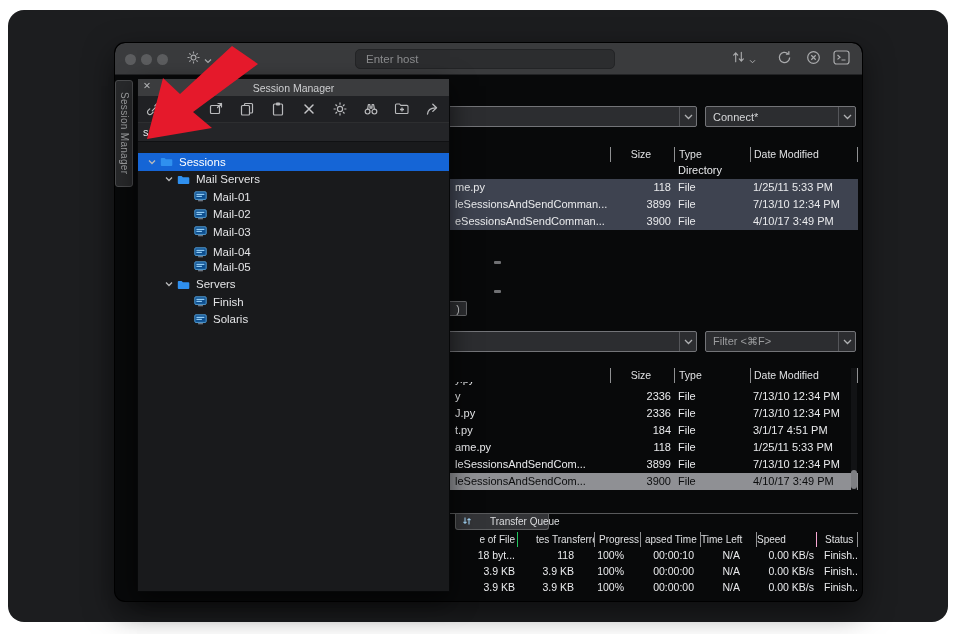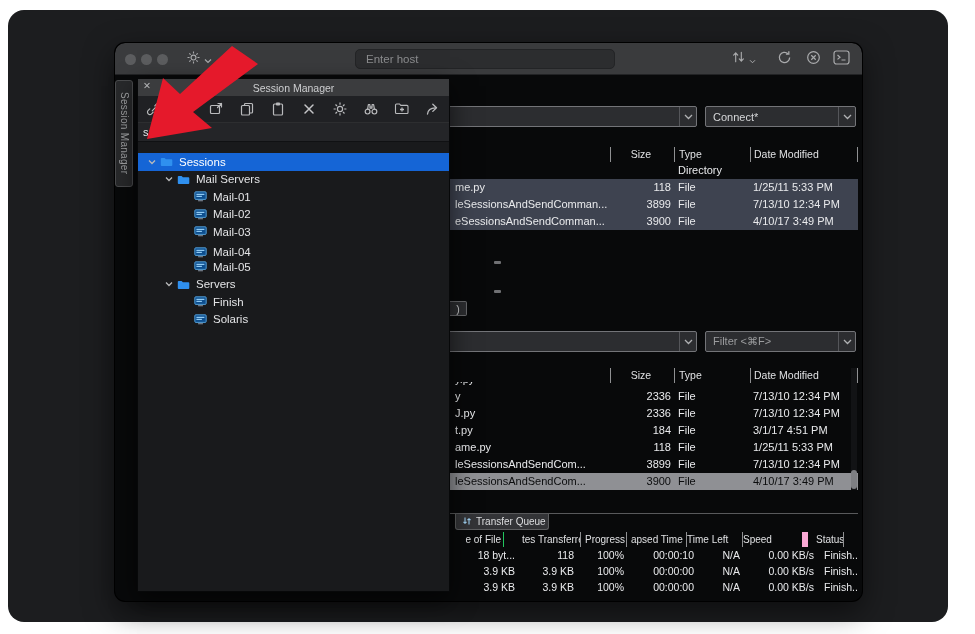--- a/index.html
+++ b/index.html
@@ -73,32 +73,32 @@
         font-size:10.5px;display:flex;align-items:center;justify-content:center}
 
   
   .sb-track{position:absolute;left:736px;top:325px;width:6px;height:122px;background:#121315}
   .sb-thumb{position:absolute;left:0;top:102px;width:6px;height:19px;background:#7e7f83;border-radius:3px}
 
   
   .q-divider{position:absolute;left:335px;top:470px;width:408px;height:1px;background:#58595b}
   .q-tab{position:absolute;left:340px;top:471px;width:94px;height:16px;background:#333437;
          border:1px solid #5d5e60;border-top:none;border-radius:0 0 3px 3px;display:flex;align-items:center;
-         gap:4px;padding:0 6px;font-size:10px;color:#dcdddf;white-space:nowrap}
-  .q-header{position:absolute;left:321px;top:489px;width:420px;height:15px;display:grid;
+         gap:18px;padding:0 6px;font-size:10px;color:#dcdddf;white-space:nowrap}
+  .q-header{position:absolute;left:335px;top:489px;width:420px;height:15px;display:grid;
             grid-template-columns:67px 77px 46px 60px 56px 60px 42px;align-items:center;
             font-size:10px;color:#dfe0e2}
   .qh{height:15px;line-height:15px;white-space:nowrap;overflow:hidden}
   .qh1{text-align:right;padding-right:2px}
   .qh2{border-left:1px solid #22c55e;padding-left:18px}
   .qh3{border-left:1px solid #8f9092;padding-left:4px}
   .qh4{border-left:1px solid #8f9092;padding-left:4px}
   .qh5{border-left:1px solid #8f9092;text-align:right;padding-right:16px}
   .qh6{border-left:1px solid #8f9092;text-align:left;padding-right:2px}
-  .qh7{border-left:6px solid #f9a8d4;border-right:1px solid #8f9092;padding-left:8px}
+  .qh7{border-left:1px solid #f9a8d4;border-right:1px solid #8f9092;padding-left:8px}
   .q-rows{position:absolute;left:335px;top:504px;width:408px}
   .q-row{display:grid;grid-template-columns:67px 77px 46px 60px 56px 60px 42px;height:16px;
          align-items:center;font-size:10.5px;color:#e9eaec}
   .qc{white-space:nowrap;overflow:hidden}
   .qc1{text-align:right;padding-right:2px}
   .qc2{text-align:right;padding-right:20px}
   .qc3{text-align:right;padding-right:16px}
   .qc4{text-align:right;padding-right:6px}
   .qc5{text-align:right;padding-right:16px}
   .qc6{text-align:right;padding-right:2px}

